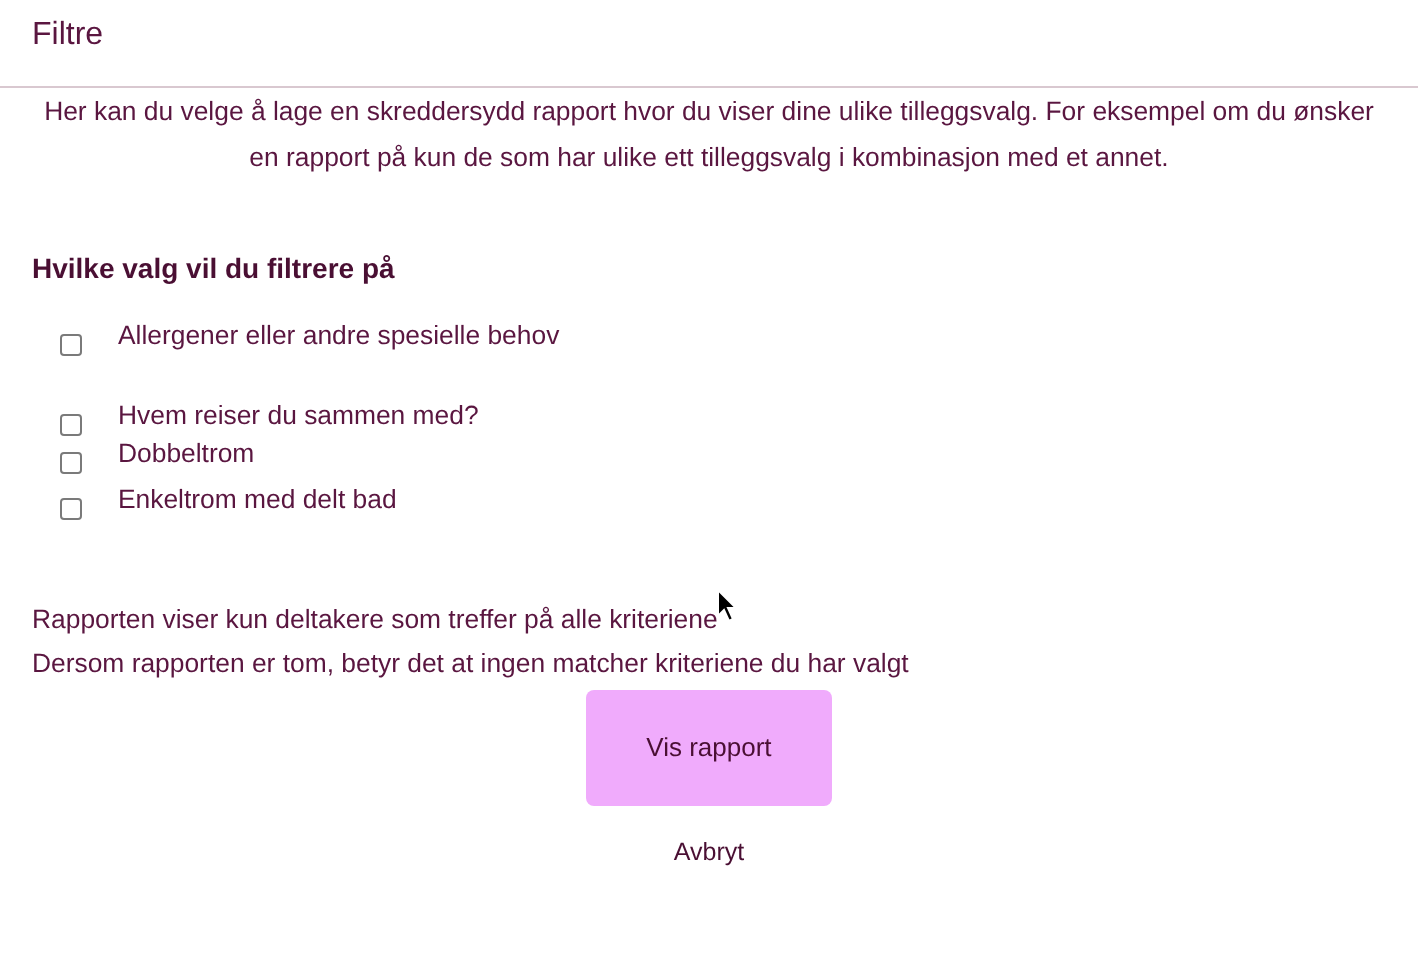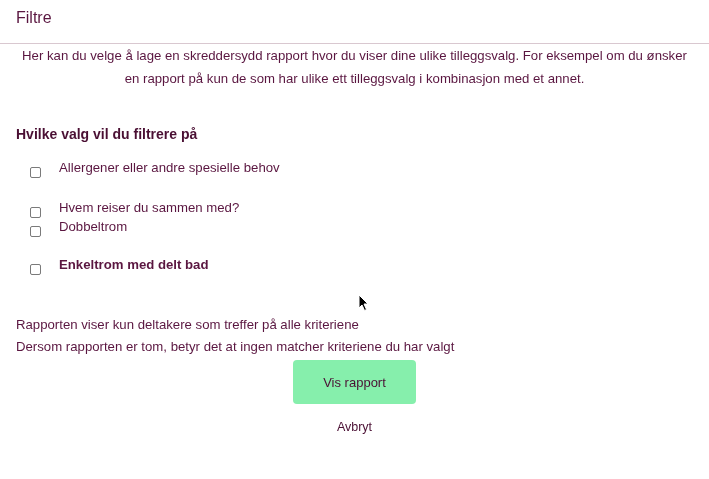--- a/index.html
+++ b/index.html
@@ -27,26 +27,26 @@
     .checkbox {
       width: 11px; height: 11px; border: 1px solid #7a7a7a; border-radius: 2px;
       background: #fff; position: absolute; left: 14px; top: 7px; cursor: pointer;
     }
     .option-label { position: absolute; left: 43px; top: 0; white-space: nowrap; }
     .opt-a { margin-top: 18px; }
     .opt-b { margin-top: 20px; }
     .group-label { margin-top: 17px; margin-left: 12px; font-size: 13.2px; color: #5a1640; height: 20px; }
     .opt-c { margin-top: 1px; }
     .opt-d { margin-top: 1px; }
-    .opt-e { margin-top: 18px; font-weight: bold; }
+    .opt-e { margin-top: 3px; }
     .notes { margin-top: 35px; font-size: 13.2px; line-height: 21.5px; color: #5a1640; }
     .btn-wrap { text-align: center; margin-top: 3px; }
     .primary-btn {
-      display: inline-block; width: 123px; height: 44px; line-height: 46px;
-      background: #86efac; border-radius: 4px; border: none;
+      display: inline-block; width: 123px; height: 58px; line-height: 46px;
+      background: #f0abfc; border-radius: 4px; border: none;
       font-size: 13px; color: #4a0f33; cursor: pointer;
       font-family: "Liberation Sans", sans-serif;
     }
     .cancel-link {
       display: block; text-align: center; margin-top: 16px;
       font-size: 12.5px; font-weight: normal; color: #4a0f33; cursor: pointer;
     }
     .cursor { position: absolute; left: 358px; top: 294px; width: 12px; height: 18px; }
   </style>
 </head>

